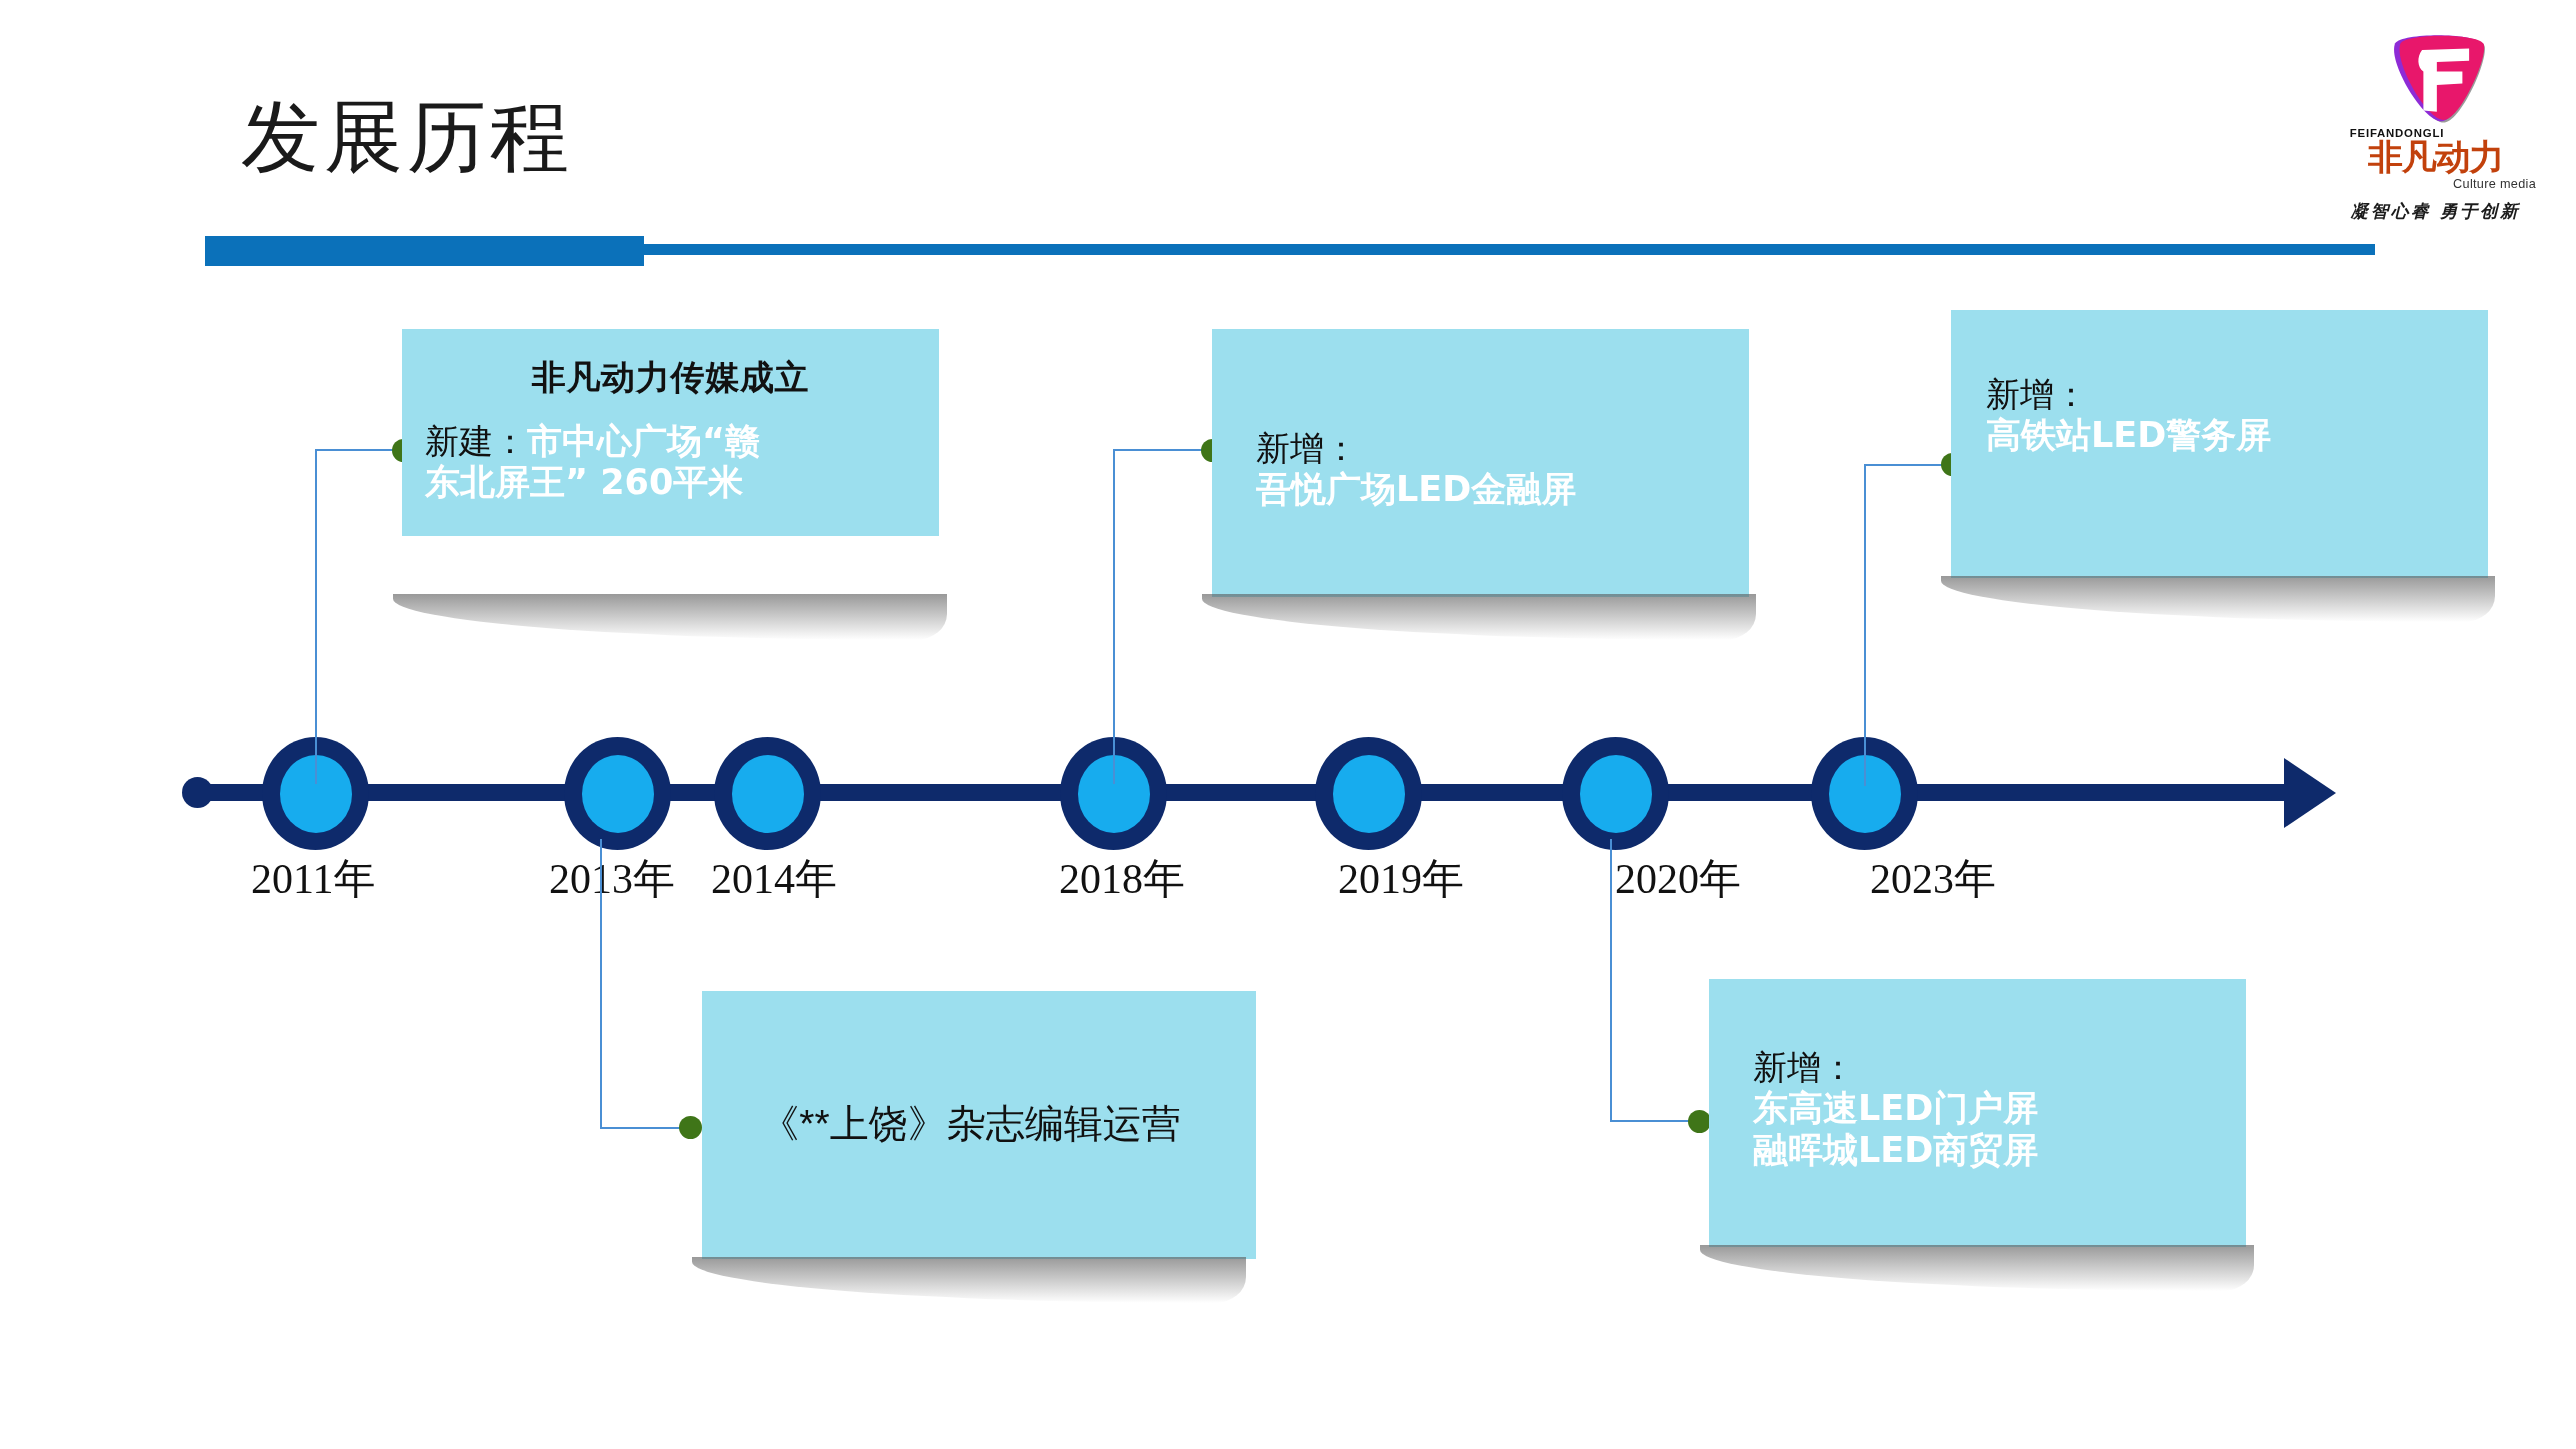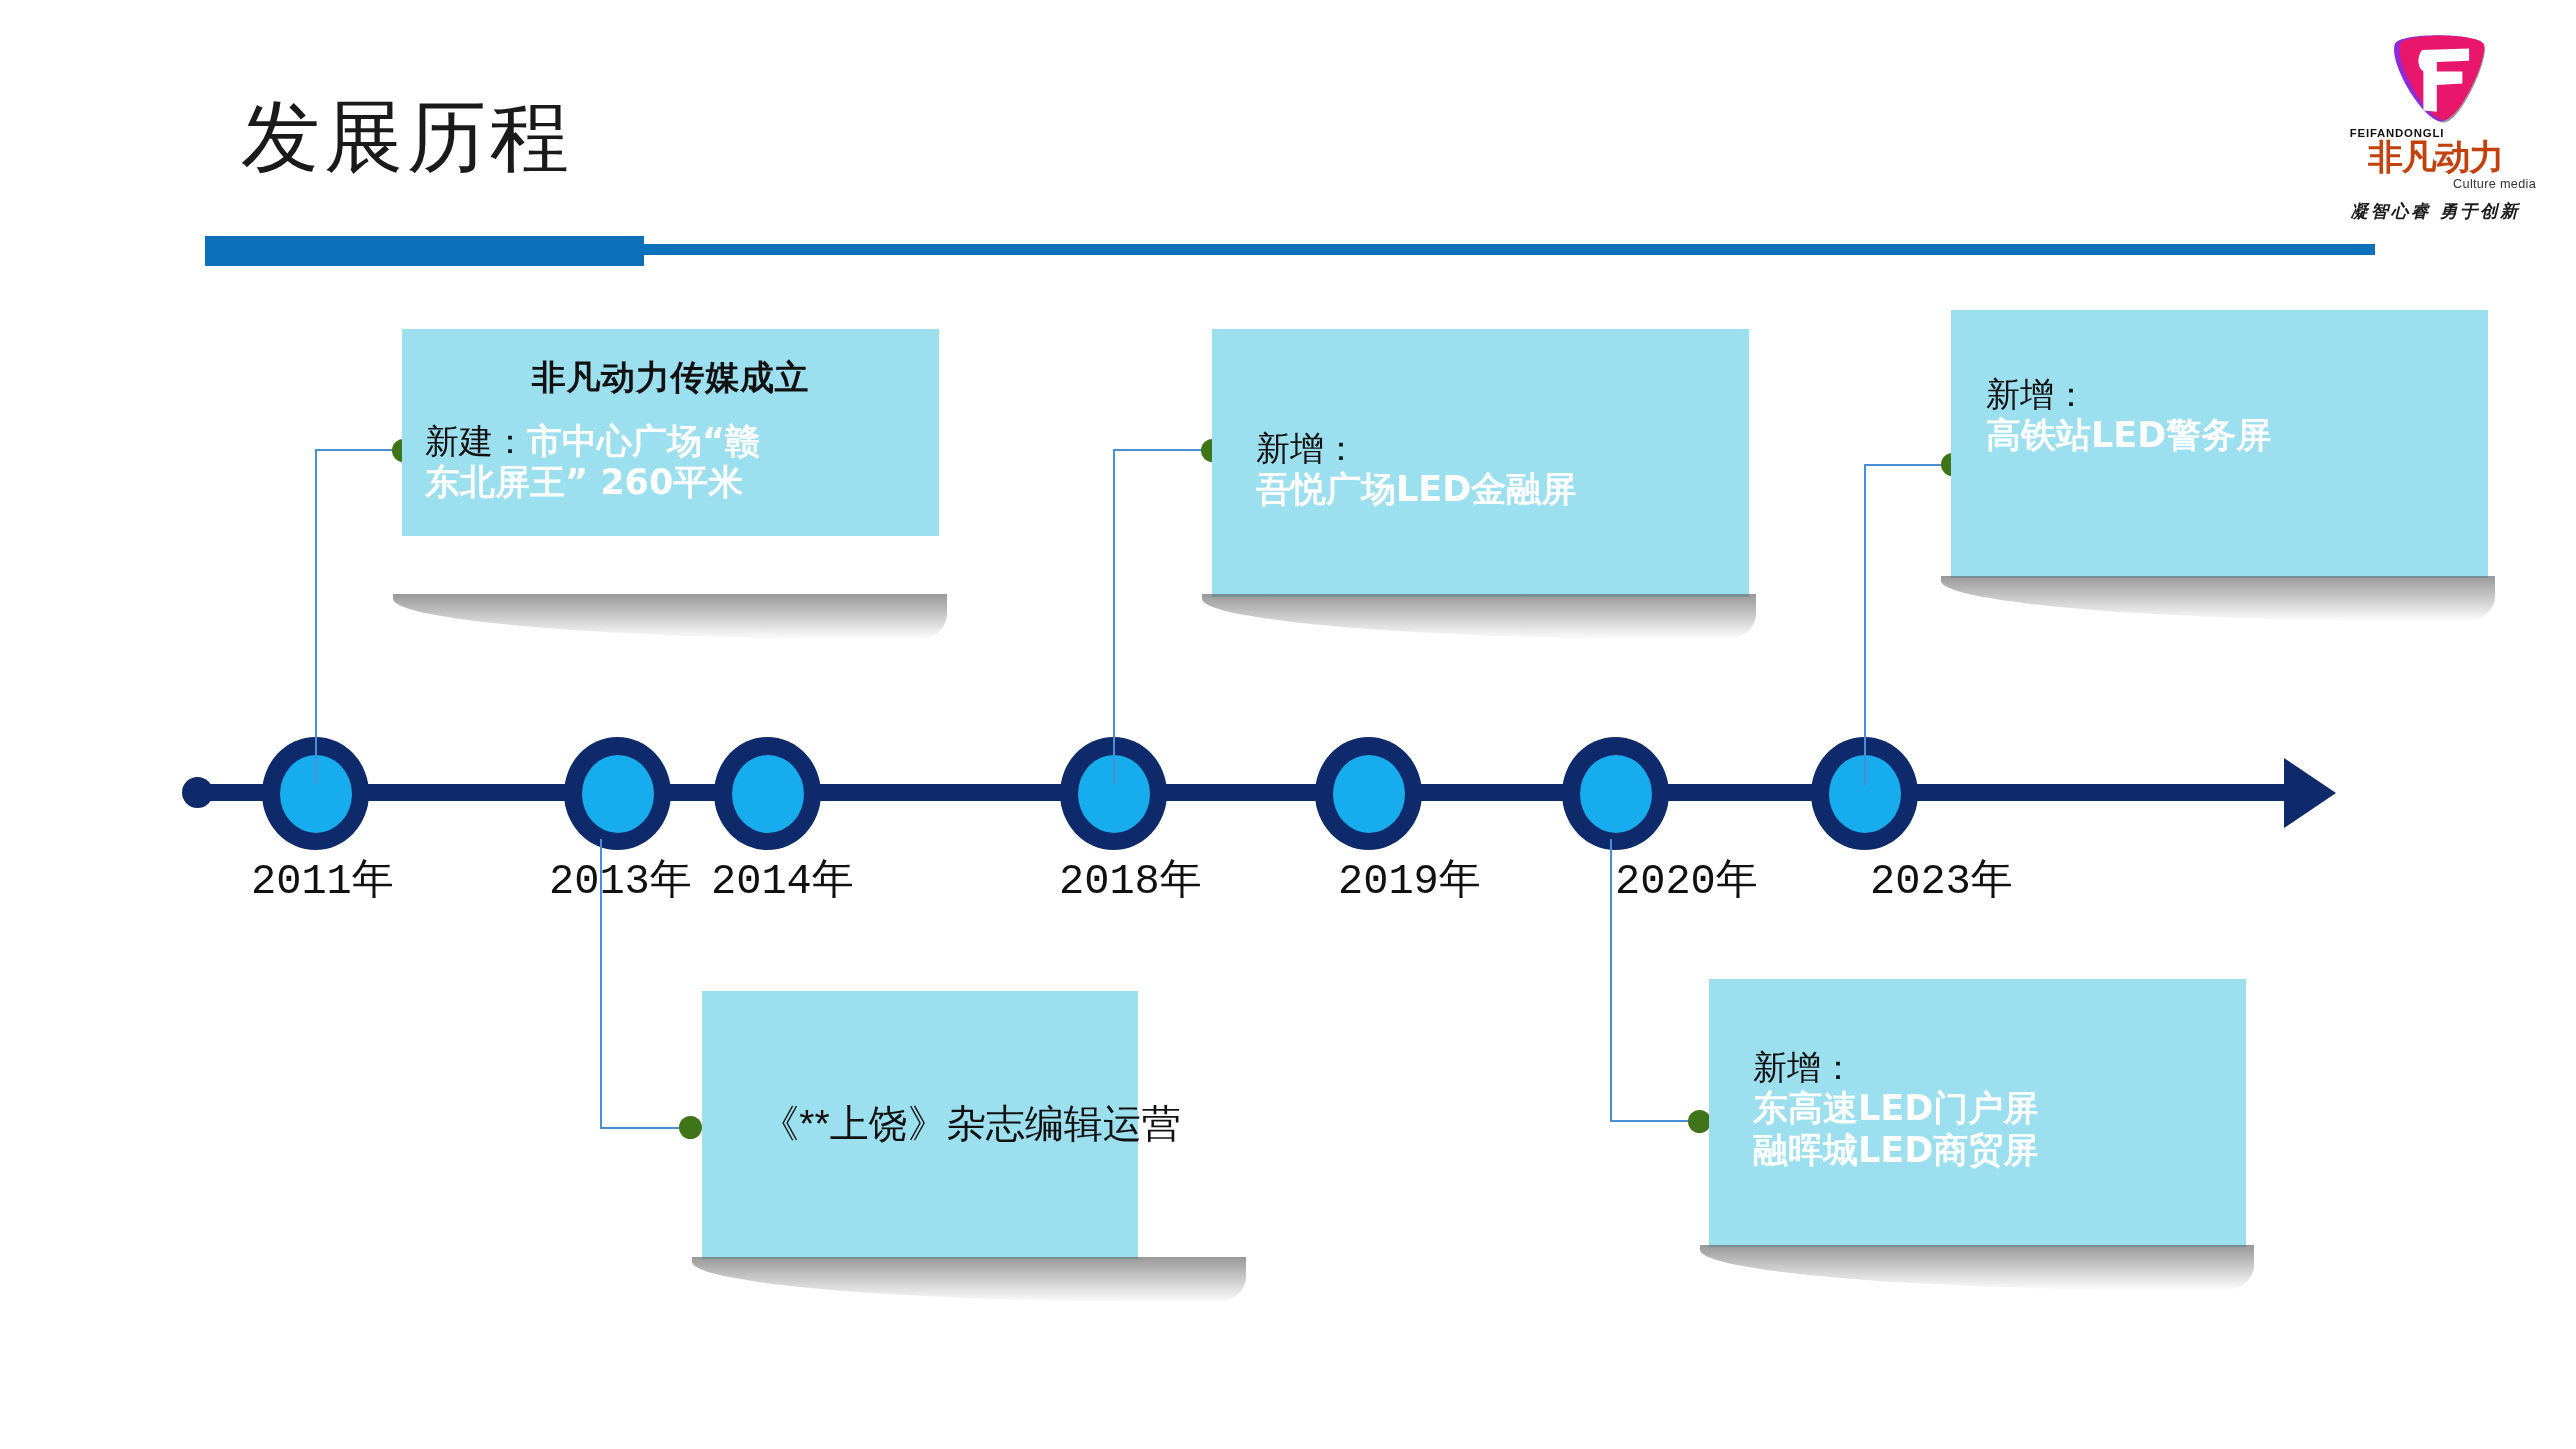--- a/index.html
+++ b/index.html
@@ -73,21 +73,21 @@
     background:#0E2A6B;
     display:flex; align-items:center; justify-content:center;
   }
   .node i {
     display:block; width:72px; height:78px; border-radius:50%;
     background:#17ACEE;
   }
   .year {
     position:absolute; top:851px;
     font-size:42px; color:#111; white-space:nowrap;
-    font-family:Liberation Mono, monospace;
+    font-family:Liberation Serif, serif;
   }
 
   
   .conn { position:absolute; }
   .conn .v { position:absolute; width:2px; background:#4A8FD4; }
   .conn .h { position:absolute; height:2px; background:#4A8FD4; }
   .dot {
     position:absolute; width:23px; height:23px; border-radius:50%;
     background:#3F7518;
   }
@@ -230,21 +230,21 @@
   <div class="card-shadow" style="left:1202px; top:594px; width:554px;"></div>
 
   <div class="card" style="left:1951px; top:310px; width:537px; height:268px;">
     <div class="card-body" style="left:0; top:0; width:537px; padding:64px 0 0 35px;">
       <div class="c-line"><span class="c-lead">新增：</span></div>
       <div class="c-line"><span class="c-white">高铁站LED警务屏</span></div>
     </div>
   </div>
   <div class="card-shadow" style="left:1941px; top:576px; width:554px;"></div>
 
-  <div class="card" style="left:702px; top:991px; width:436px; height:268px;">
+  <div class="card" style="left:702px; top:991px; width:554px; height:268px;">
     <div class="card-body" style="left:0; top:0; width:537px; padding:106px 0 0 0; text-align:center;">
       <span class="c-plain">《**上饶》杂志编辑运营</span>
     </div>
   </div>
   <div class="card-shadow" style="left:692px; top:1257px; width:554px;"></div>
 
   <div class="card" style="left:1709px; top:979px; width:537px; height:268px;">
     <div class="card-body" style="left:0; top:0; width:537px; padding:68px 0 0 44px;">
       <div class="c-line"><span class="c-lead">新增：</span></div>
       <div class="c-line"><span class="c-white">东高速LED门户屏</span></div>

